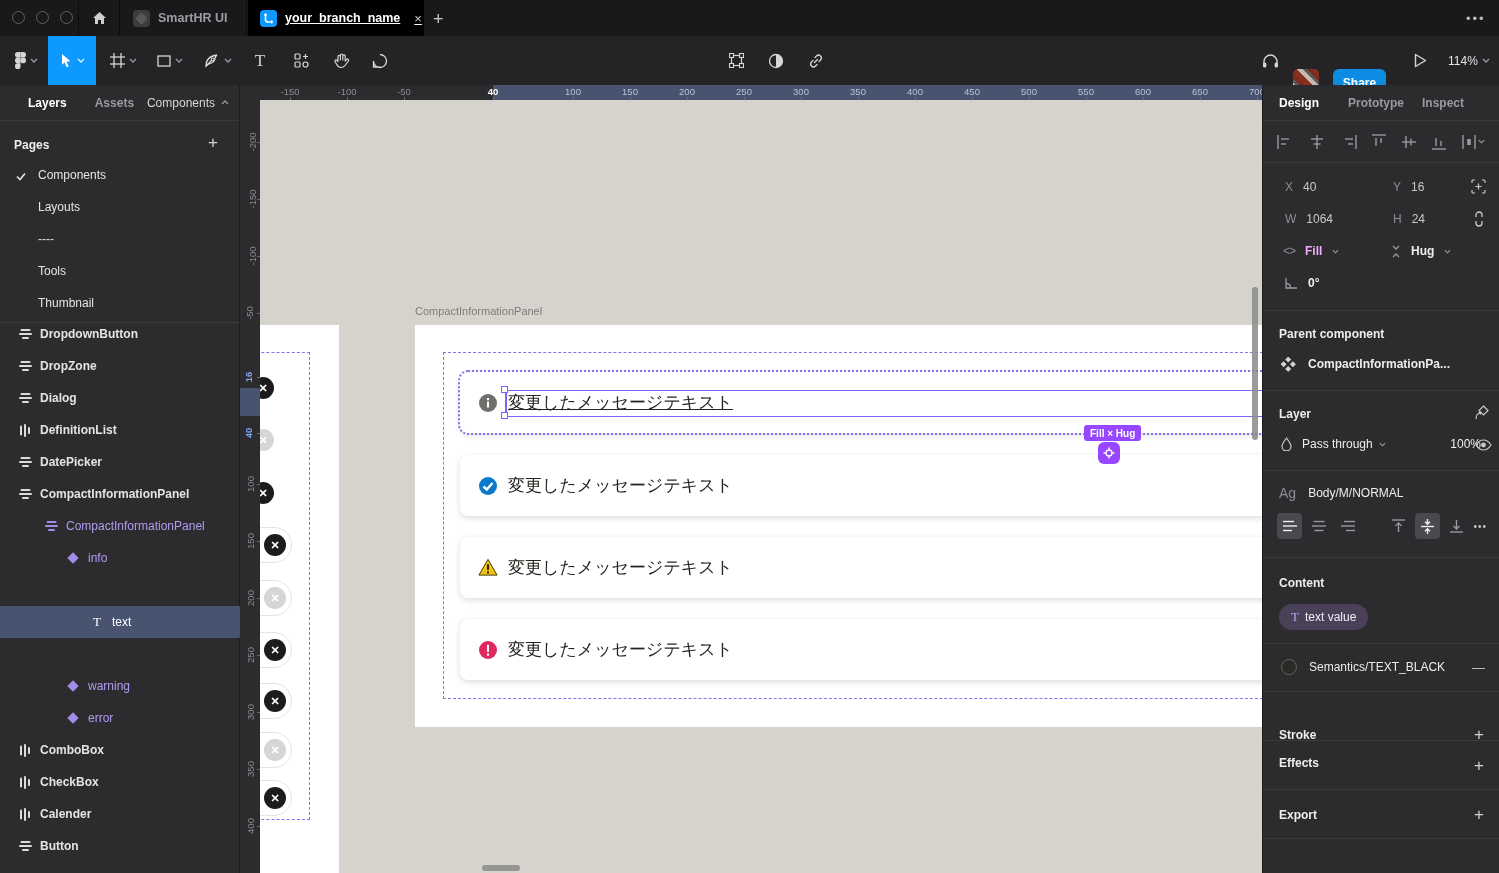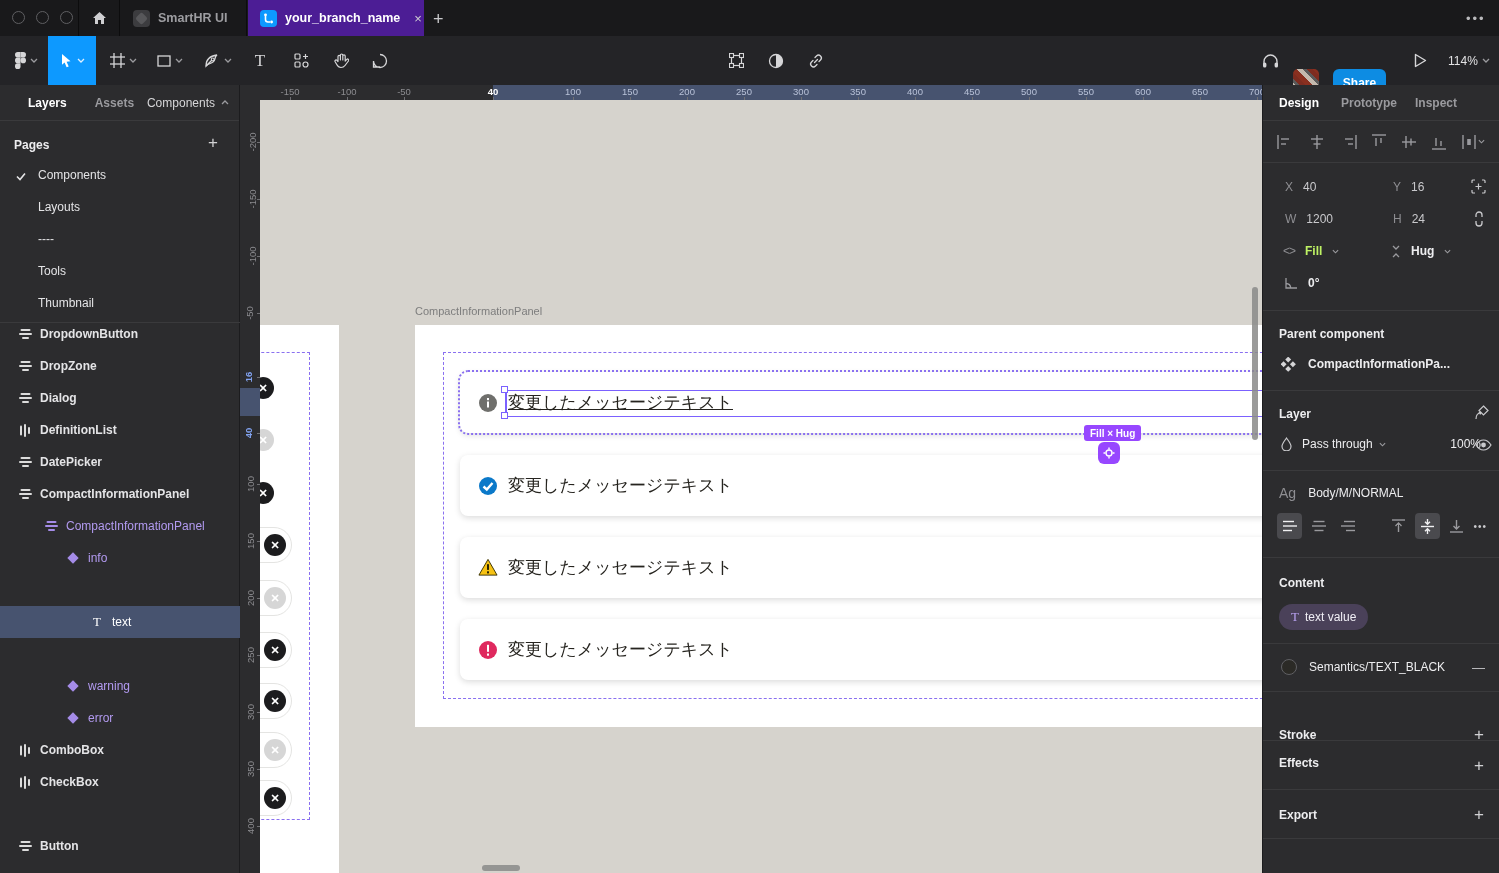--- a/index.html
+++ b/index.html
@@ -6,21 +6,21 @@
   html,body { width:1499px; height:873px; overflow:hidden; background:#19191b;
     font-family:"Liberation Sans", sans-serif; -webkit-font-smoothing:antialiased; }
   .abs { position:absolute; }
 
   
   #tabstrip { left:0; top:0; width:1499px; height:36px; background:#19191b; }
   .traffic { width:13px; height:13px; border-radius:50%; border:1.5px solid #5f5f62; top:11px; }
   #home-tab { left:78px; top:0; width:42px; height:36px; border-left:1px solid #0c0c0d; border-right:1px solid #0c0c0d;
     display:flex; align-items:center; justify-content:center; }
   .tab { top:0; height:36px; display:flex; align-items:center; gap:8px; padding:0 12px; color:#9d9da1; font-size:12.5px; font-weight:700; }
-  .tab.active { background:#4c1d95; color:#ffffff; }
+  .tab.active { background:#000000; color:#ffffff;text-decoration:underline; }
   .tabicon { width:17px; height:17px; border-radius:4px; display:flex; align-items:center; justify-content:center; flex:0 0 auto; }
   #newtab { color:#c9c9cc; font-size:18px; font-weight:400; }
   #tab-more { color:#b9b9bc; letter-spacing:2px; font-size:13px; }
 
   
   #toolbar { left:0; top:36px; width:1499px; height:49px; background:#242427; }
   .tool { top:0; height:49px; display:flex; align-items:center; justify-content:center; gap:4px; color:#d6d6d8; }
   .tool.active { background:#0d99ff; }
   .chev { width:8px; height:5px; }
   #share-btn { left:1333px; top:47px; width:53px; height:28px; transform:translateY(-50%); background:#0d8ce3; color:#fff;
@@ -409,20 +409,32 @@
         <span class="licon" style="margin-left: 18px;">
           <svg width="12" height="13" viewBox="0 0 12 13">
             <g fill="#dcdcdc">
               <rect x="1" y="1.5" width="2" height="10" rx="1"></rect>
               <rect x="5" y="0" width="2" height="13" rx="1"></rect>
               <rect x="9" y="3" width="2" height="7" rx="1"></rect>
             </g>
           </svg>
         </span>
         <span class="lbl">CheckBox</span>
+      </div>
+      <div class="ly-row" style="top: 476px;">
+        <span class="licon" style="margin-left: 18px;">
+          <svg width="12" height="13" viewBox="0 0 12 13">
+            <g fill="#dcdcdc">
+              <rect x="1" y="1.5" width="2" height="10" rx="1"></rect>
+              <rect x="5" y="0" width="2" height="13" rx="1"></rect>
+              <rect x="9" y="3" width="2" height="7" rx="1"></rect>
+            </g>
+          </svg>
+        </span>
+        <span class="lbl">Calender</span>
       </div>
       <div class="ly-row" style="top: 508px;">
         <span class="licon" style="margin-left: 18px;">
           <svg width="13" height="12" viewBox="0 0 13 12">
             <g fill="#dcdcdc">
               <rect x="1.5" y="1" width="10" height="2" rx="1"></rect>
               <rect x="0" y="5" width="13" height="2" rx="1"></rect>
               <rect x="3" y="9" width="7" height="2" rx="1"></rect>
             </g>
           </svg>
@@ -582,21 +594,21 @@
     </svg>
   </div>
 
   <div class="scrollbar" style="left:992px;top:187px;width:6px;height:153px;"></div>
   <div class="scrollbar" style="left:222px;top:765px;width:38px;height:6px;"></div>
 </div>
 
 <div id="right-panel" class="abs">
   <div class="panel-head" style="gap:18px;padding-left:16px;">
     <span class="ptab active" style="margin-left:0;">Design</span>
-    <span class="ptab" style="margin-left:4px;">Prototype</span>
+    <span class="ptab" style="margin-left:11px;">Prototype</span>
     <span class="ptab" style="margin-left:0;">Inspect</span>
   </div>
 
   <div class="alignbar">
     <svg width="16" height="14" viewBox="0 0 16 14">
         <g stroke="#9a9a9e" stroke-width="1.4">
           <line x1="1" y1="0" x2="1" y2="14"></line>
           <line x1="4" y1="4" x2="12" y2="4"></line>
           <line x1="4" y1="9" x2="9" y2="9"></line>
         </g>
@@ -661,33 +673,33 @@
   </div>
   <svg class="abs" style="left:208px;top:94px;" width="15" height="15" viewBox="0 0 15 15">
     <g stroke="#c9c9cc" stroke-width="1.2" fill="none">
         <path d="M1 4 V2 a1 1 0 0 1 1-1 h2 M11 1 h2 a1 1 0 0 1 1 1 v2 M14 11 v2 a1 1 0 0 1 -1 1 h-2 M4 14 H2 a1 1 0 0 1 -1-1 v-2"></path>
         <path d="M7.5 4.5 V10.5 M4.5 7.5 H10.5"></path>
       </g>
   </svg>
 
   <div class="propcell" style="left:22px;top:127px;">
     <span class="glabel">W</span>
-      <span class="gvalue">1200</span>
+      <span class="gvalue">1064</span>
   </div>
   <div class="propcell" style="left:130px;top:127px;">
     <span class="glabel">H</span>
       <span class="gvalue">24</span>
   </div>
   <svg class="abs" style="left:210px;top:126px;" width="12" height="16" viewBox="0 0 12 16">
     <path d="M3 6 V4 a3 3 0 0 1 6 0 v2 M3 10 v2 a3 3 0 0 0 6 0 v-2" fill="none" stroke="#c9c9cc" stroke-width="1.3"></path>
   </svg>
 
   <div class="propcell" style="left:20px;top:159px;">
     <span class="glabel" style="letter-spacing:-1px;">&lt;&gt;</span>
-    <span class="gvalue" style="color:#bef264;font-weight:700;">Fill</span>
+    <span class="gvalue" style="color:#f0abfc;font-weight:700;">Fill</span>
     <svg width="7" height="5" viewBox="0 0 8 5">
         <polyline points="1,1 4,4 7,1" fill="none" stroke="#9a9a9e" stroke-width="1.3"></polyline>
       </svg>
   </div>
   <div class="propcell" style="left:128px;top:159px;">
     <svg width="10" height="13" viewBox="0 0 10 13">
         <path d="M2 1 L5 4 L8 1 M2 12 L5 9 L8 12" fill="none" stroke="#9a9a9e" stroke-width="1.3"></path>
       </svg>
     <span class="gvalue" style="color:#ededef;font-weight:700;">Hug</span>
     <svg width="7" height="5" viewBox="0 0 8 5">

